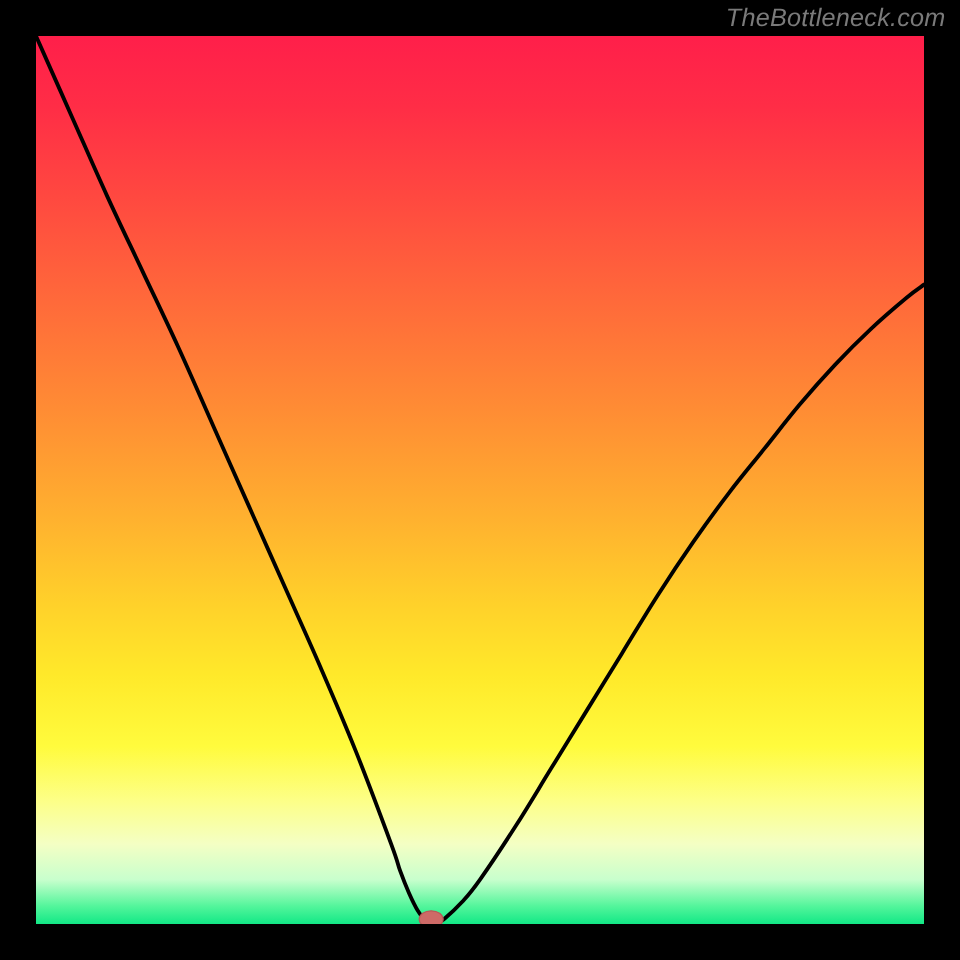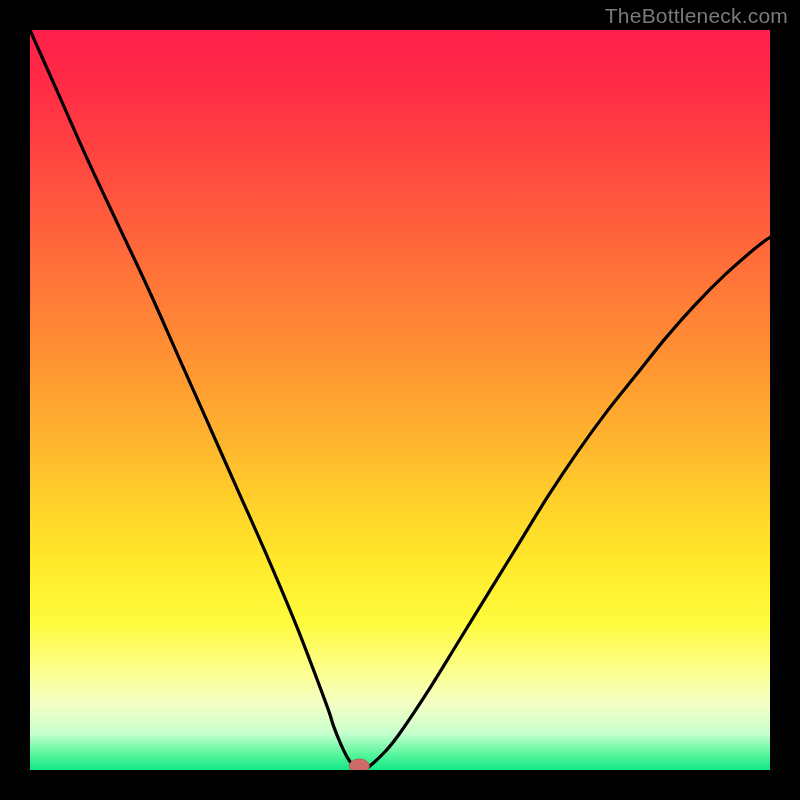--- a/index.html
+++ b/index.html
@@ -9,20 +9,21 @@
     height: 800px;
     background: #000;
     overflow: hidden;
     font-family: Arial, Helvetica, sans-serif;
   }
   .frame {
     position: relative;
     width: 800px;
     height: 800px;
     background: #000;
+    font-style: italic;
   }
   .watermark {
     position: absolute;
     top: 4px;
     right: 12px;
     color: #7a7a7a;
     font-size: 21px;
     font-weight: 500;
     letter-spacing: 0.2px;
     z-index: 10;

